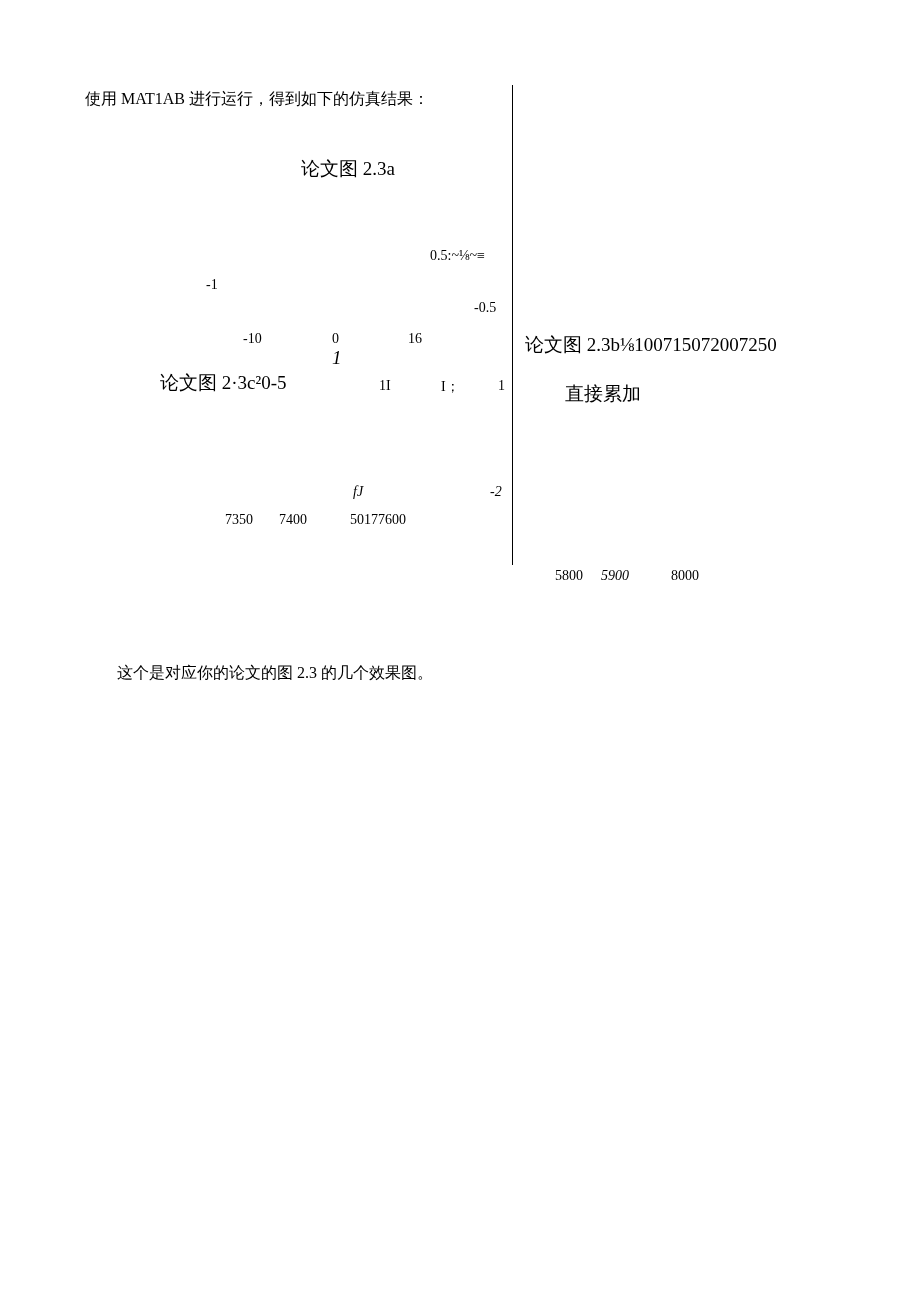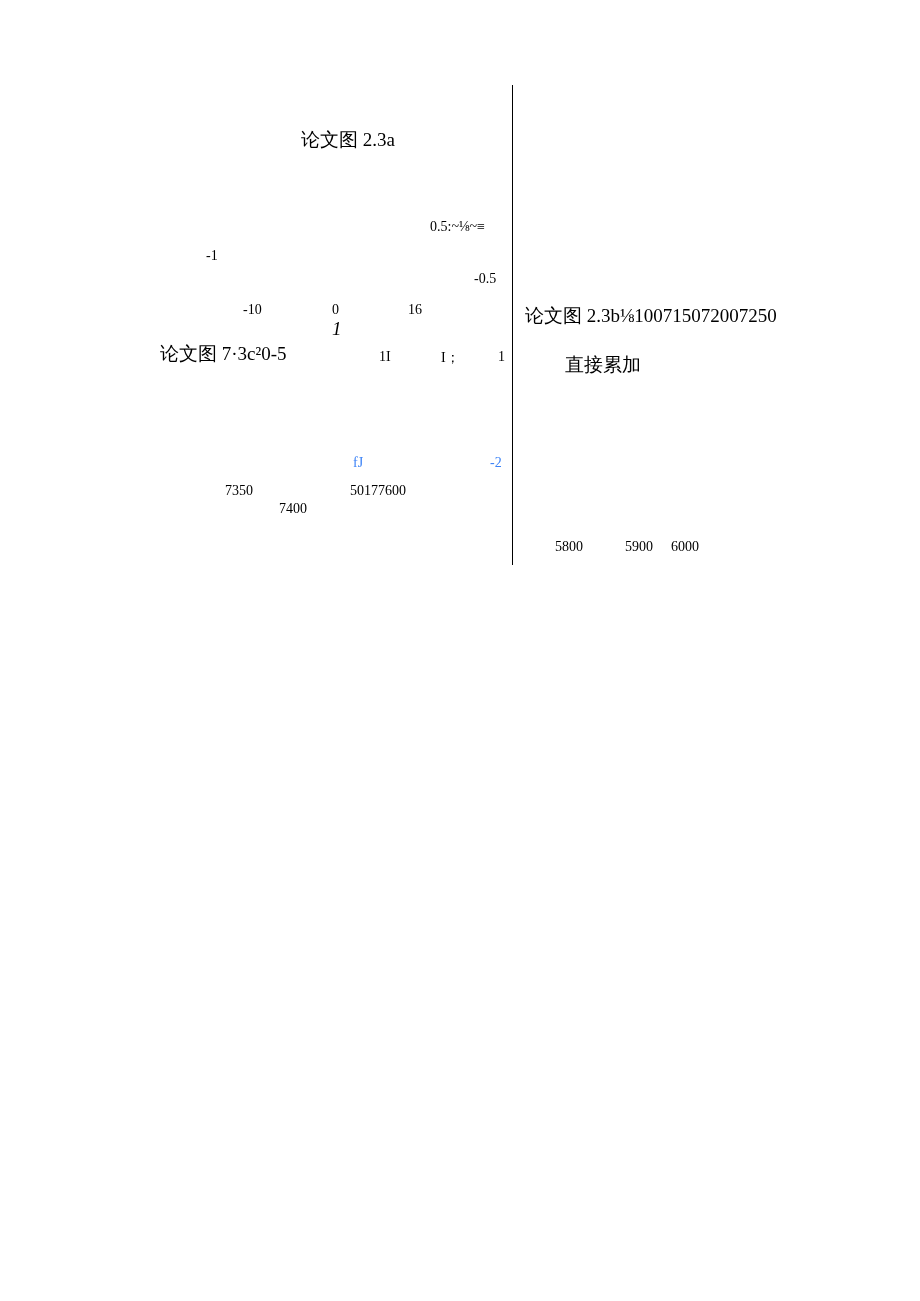--- a/index.html
+++ b/index.html
@@ -44,69 +44,72 @@
       white-space: nowrap;
     }
     .small {
       font-size: 14px;
     }
     .italic {
       font-style: italic;
       font-family: "Times New Roman", serif;
     }
     .purple {
-      color: #3b82f6;
+      color: #000000;
+      font-style: italic;
     }
     .serif {
       font-family: "Times New Roman", serif;
       margin-top: 8px;
     }
     .conclusion {
       position: absolute;
       top: 578px;
       left: 0;
       font-size: 16px;
       text-indent: 2em;
     }
   </style>
 </head>
 <body>
 
 <div class="container">
+  <div class="intro-text">使用 MAT1AB 进行运行，得到如下的仿真结果：</div>
 
   <div class="chart-area">
 
     <span class="txt" style="top:42px; left:216px;">论文图 2.3a</span>
 
     <span class="txt small serif" style="top:126px; left:345px;">
       <span>0.5:~⅛~≡</span>
     </span>
     <span class="txt small serif" style="top:155px; left:121px;">-1</span>
     <span class="txt small serif" style="top:178px; left:389px;">-0.5</span>
 
     <span class="txt small serif" style="top:209px; left:158px;">-10</span>
     <span class="txt small serif" style="top:209px; left:247px;">0</span>
     <span class="txt small serif" style="top:209px; left:323px;">16</span>
     <span class="txt italic serif" style="top:225px; left:247px;">1</span>
 
-    <span class="txt" style="top:256px; left:75px;">论文图 7·3c²0-5</span>
+    <span class="txt" style="top:256px; left:75px;">论文图 2·3c²0-5</span>
     <span class="txt small serif" style="top:256px; left:294px;">1I</span>
     <span class="txt small serif" style="top:256px; left:356px;">I；</span>
     <span class="txt small serif" style="top:256px; left:413px;">1</span>
 
     <span class="txt small purple serif" style="top:362px; left:268px;">fJ</span>
     <span class="txt small purple serif" style="top:362px; left:405px;">-2</span>
 
     <span class="txt small serif" style="top:390px; left:140px;">7350</span>
-    <span class="txt small serif" style="top:408px; left:194px;text-align:right;">7400</span>
+    <span class="txt small serif" style="top:390px; left:194px;text-align:right;">7400</span>
     <span class="txt small serif" style="top:390px; left:265px;">50177600</span>
 
     <span class="txt" style="top:218px; left:440px;">论文图 2.3b⅛100715072007250</span>
     <span class="txt" style="top:267px; left:480px;">直接累加</span>
 
     <span class="txt small serif" style="top:446px; left:470px;">5800</span>
-    <span class="txt small serif" style="top:446px; left:540px;">5900</span>
-    <span class="txt small serif" style="top:446px; left:586px;">6000</span>
+    <span class="txt small serif" style="top:446px; left:516px;font-style:italic;">5900</span>
+    <span class="txt small serif" style="top:446px; left:586px;">8000</span>
   </div>
 
+  <div class="conclusion">这个是对应你的论文的图 2.3 的几个效果图。</div>
 </div>
 
 <div class="divider-vertical"></div>
 
 </body></html>

